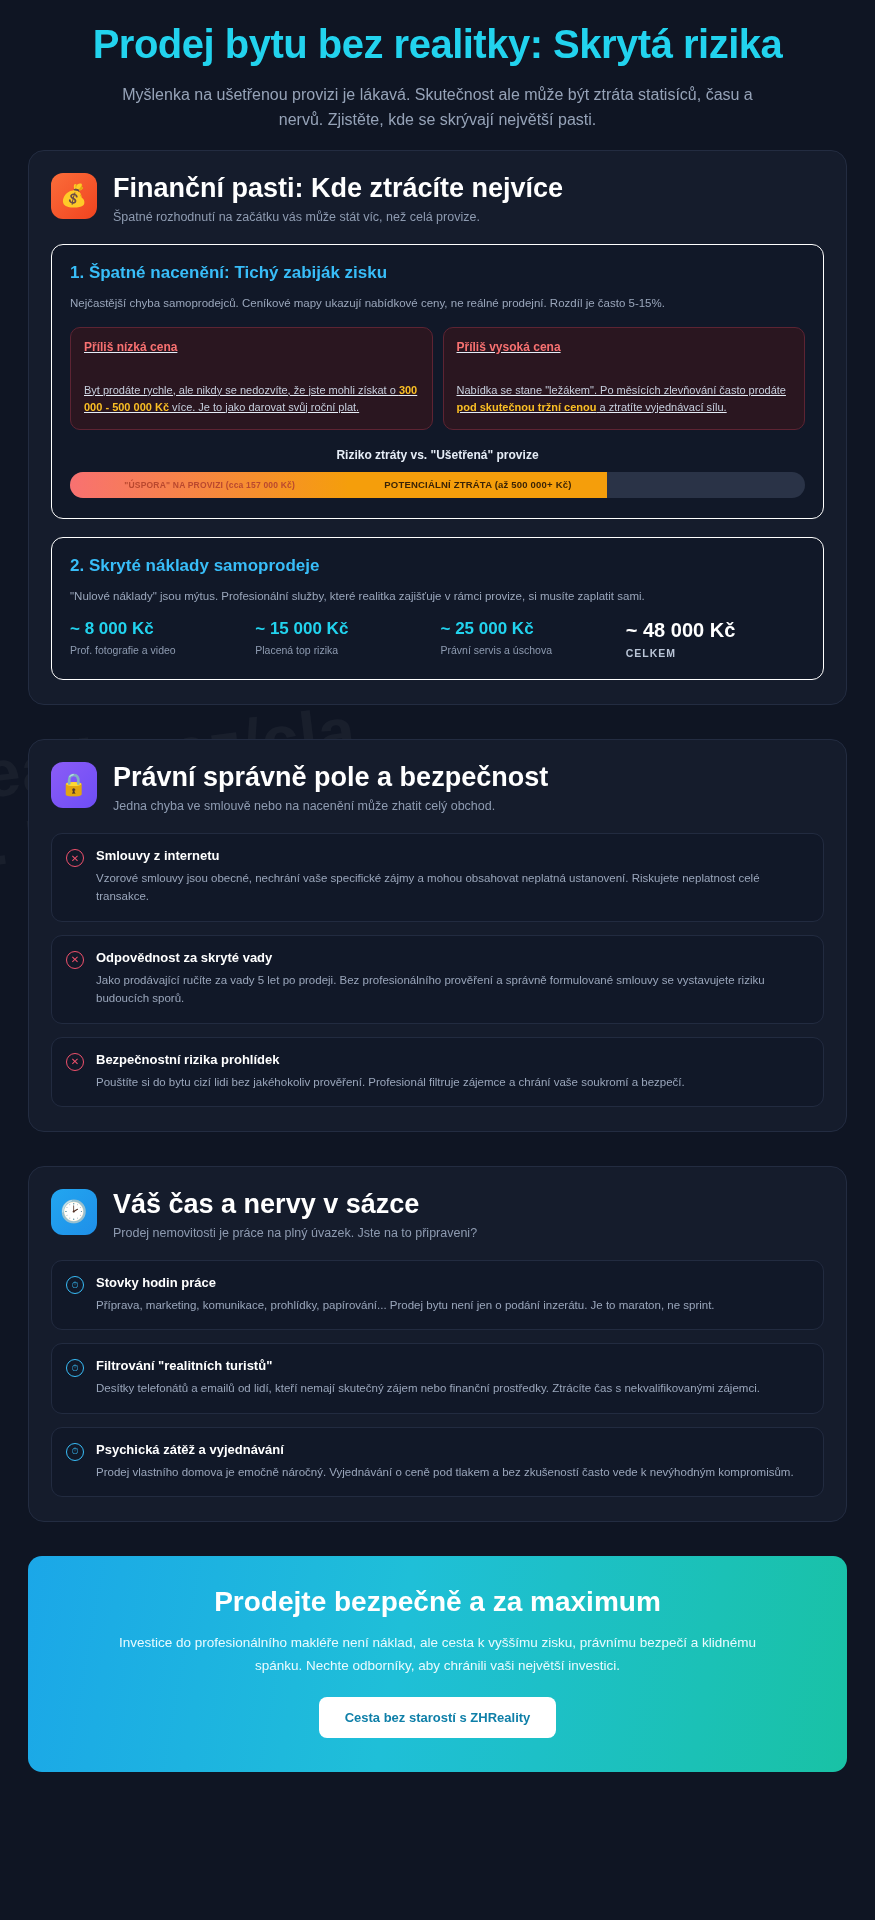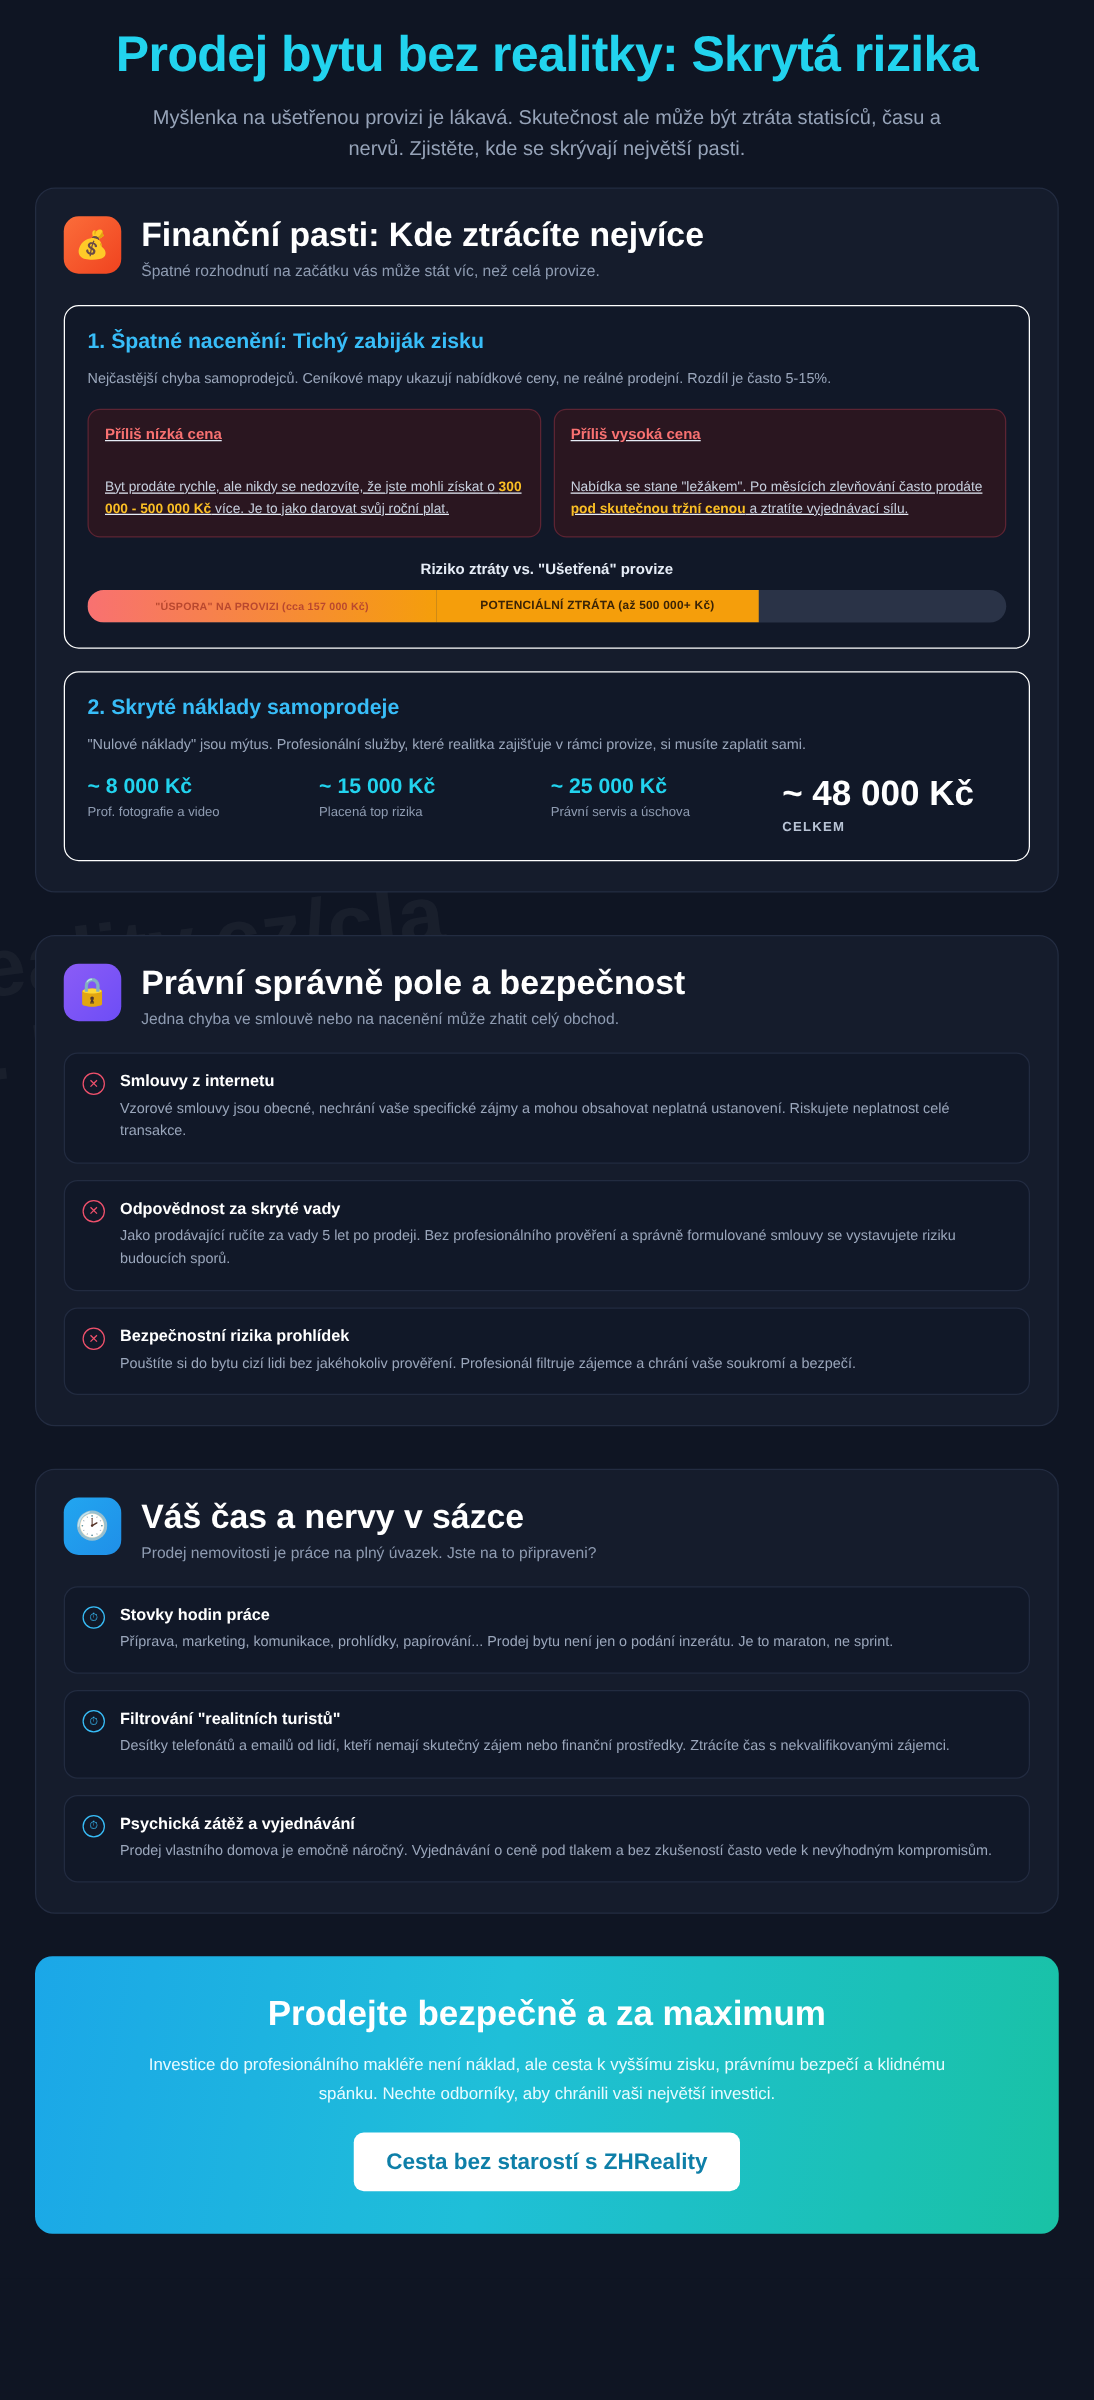--- a/index.html
+++ b/index.html
@@ -103,21 +103,21 @@
     width: 35%; background: #f59e0b;
     display: flex; align-items: center; justify-content: center;
     font-size: 9.5px; font-weight: 700; color: #3a2306; letter-spacing: .2px;
   }
 
   
   .costgrid { display: grid; grid-template-columns: repeat(4, 1fr); gap: 6px; margin-top: 4px; }
   .cost { text-align: left; }
   .cost .v { font-size: 17px; font-weight: 700; color: #22d3ee; }
   .cost .k { font-size: 10.5px; color: #8e9bb1; margin-top: 5px; }
-  .cost.total .v { font-size: 28px; color: #ffffff; }
+  .cost.total .v { font-size: 20px; color: #ffffff; }
   .cost.total .k { font-weight: 700; letter-spacing: 1px; color: #b9c4d6; }
 
   
   .risk {
     display: flex; gap: 12px; align-items: flex-start;
     background: #111828; border: 1px solid #222b40;
     border-radius: 11px; padding: 14px 16px 15px 14px; margin-bottom: 13px;
   }
   .risk:last-child { margin-bottom: 0; }
   .risk .bullet {
@@ -133,21 +133,21 @@
   
   .cta {
     background: linear-gradient(100deg,#1ba7e8 0%, #1fbfd8 45%, #19c2a5 100%);
     border-radius: 14px; text-align: center; padding: 30px 40px 34px 40px;
     margin: 0 0 6px 0;
   }
   .cta h2 { font-size: 28px; font-weight: 700; color: #fff; }
   .cta p { font-size: 13.5px; line-height: 1.65; color: #e9fbff; margin: 14px auto 20px auto; max-width: 640px; }
   .cta-btn {
     display: inline-block; background: #fff; color: #0e7fa8;
-    font-size: 18px; font-weight: 700; border: none;
+    font-size: 13px; font-weight: 700; border: none;
     border-radius: 8px; padding: 13px 26px; cursor: pointer;
   }
 </style>
 </head>
 <body>
 
 <div class="watermark">eality.cz/cla</div>
 <div class="watermark w2">s'. Leanwhi</div>
 
 <div class="page">

